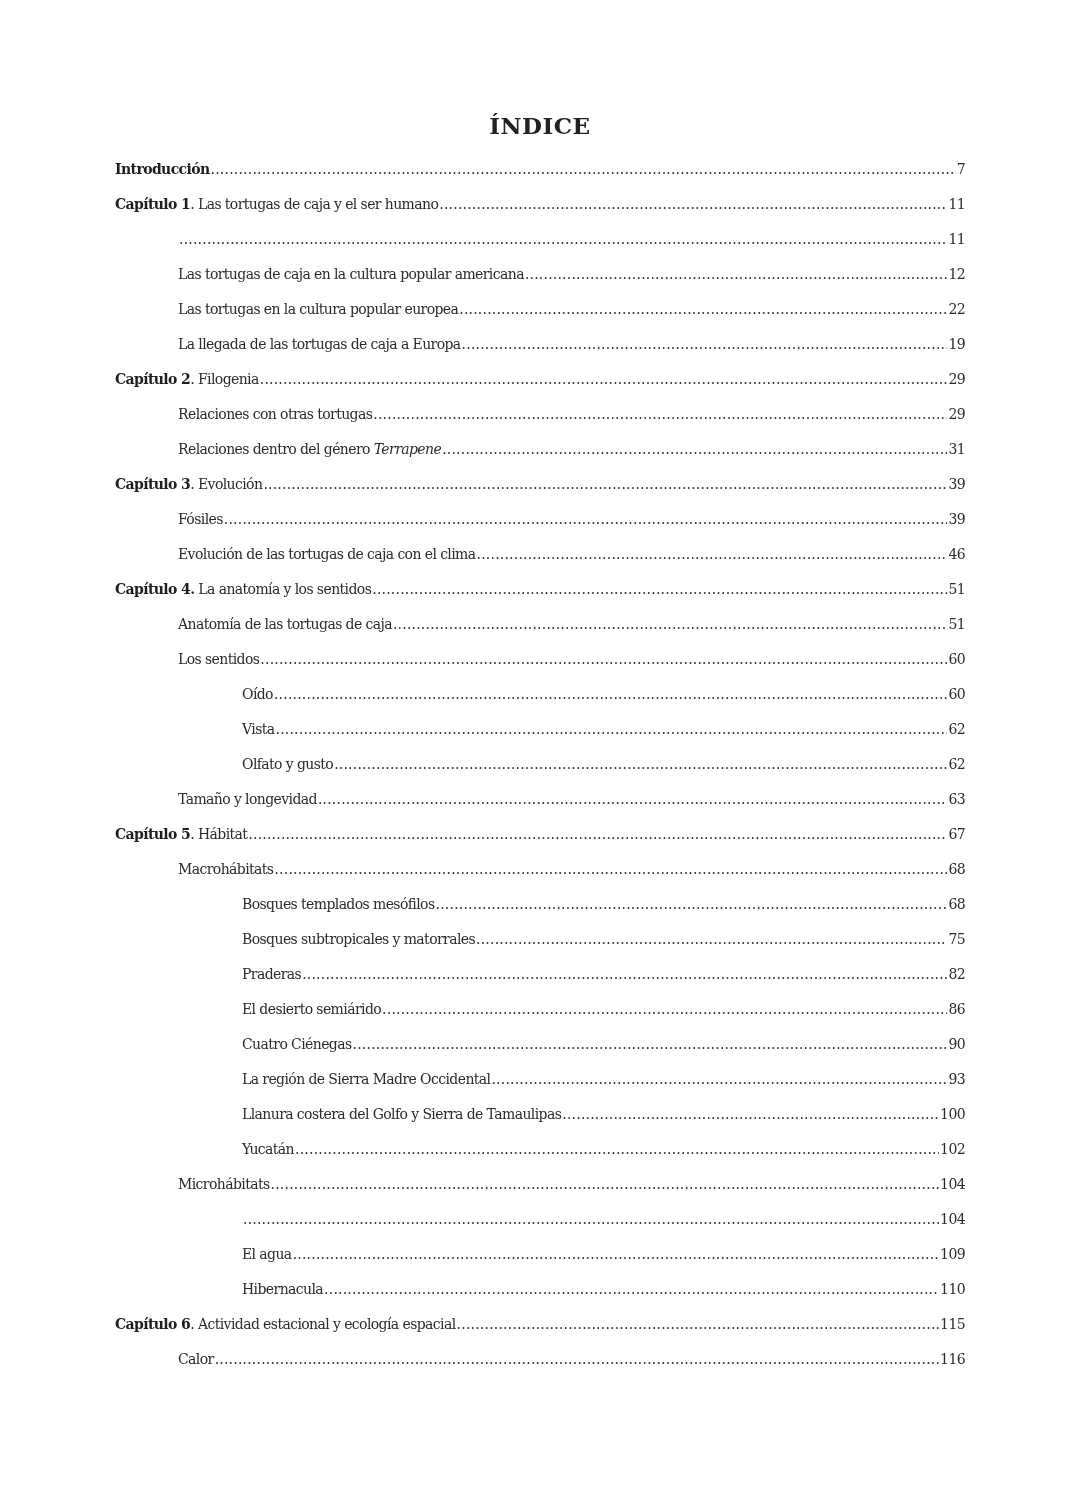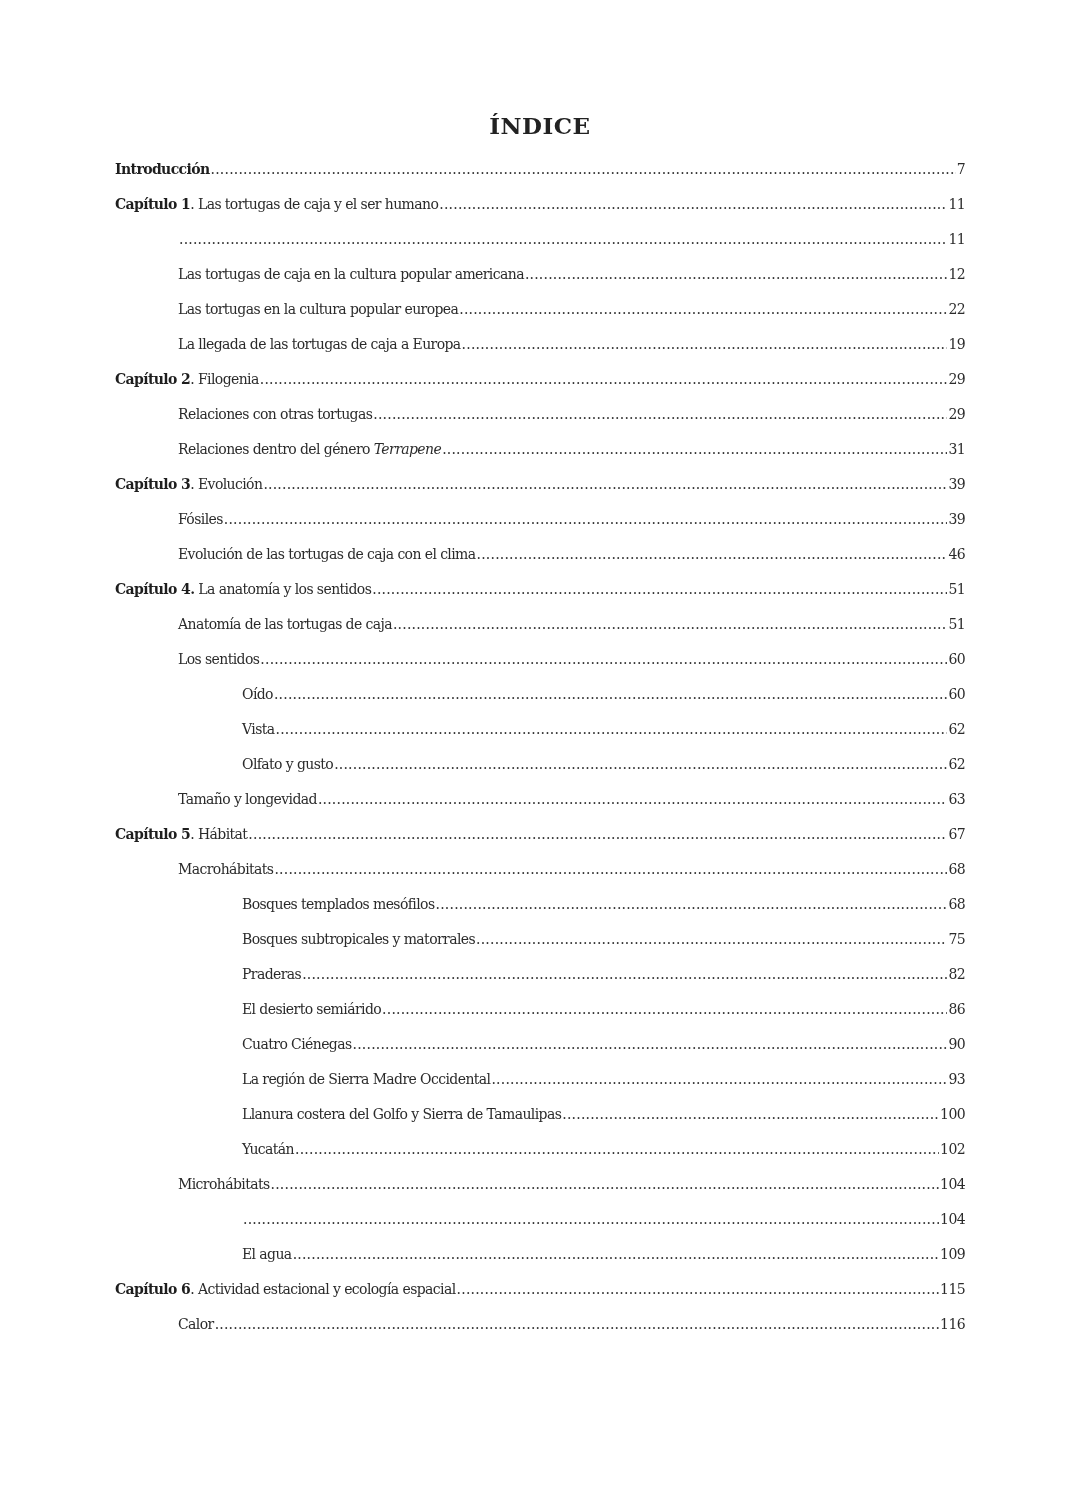--- a/index.html
+++ b/index.html
@@ -227,20 +227,25 @@
       </div>
       <div class="row lvl2">
         <span class="dots"></span>
         <span class="page-num">104</span>
       </div>
       <div class="row lvl2">
         <span class="label"><span style="white-space: pre;">El agua</span></span>
         <span class="dots"></span>
         <span class="page-num">109</span>
       </div>
+      <div class="row lvl2">
+        <span class="label"><span style="white-space: pre;">Hibernacula</span></span>
+        <span class="dots"></span>
+        <span class="page-num">110</span>
+      </div>
       <div class="row lvl0">
         <span class="label"><b>Capítulo 6</b><span style="white-space: pre;">. Actividad estacional y ecología espacial</span></span>
         <span class="dots"></span>
         <span class="page-num">115</span>
       </div>
       <div class="row lvl1">
         <span class="label"><span style="white-space: pre;">Calor</span></span>
         <span class="dots"></span>
         <span class="page-num">116</span>
       </div>

